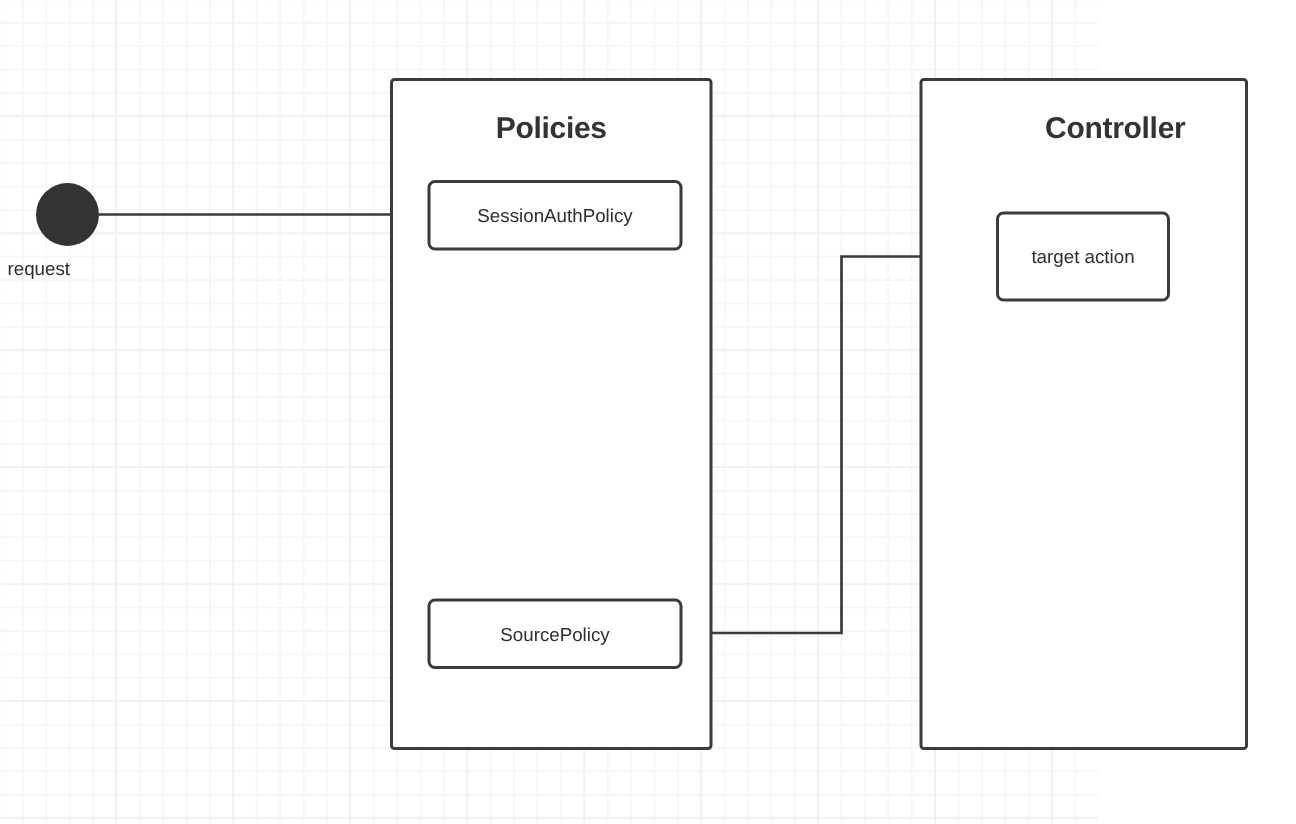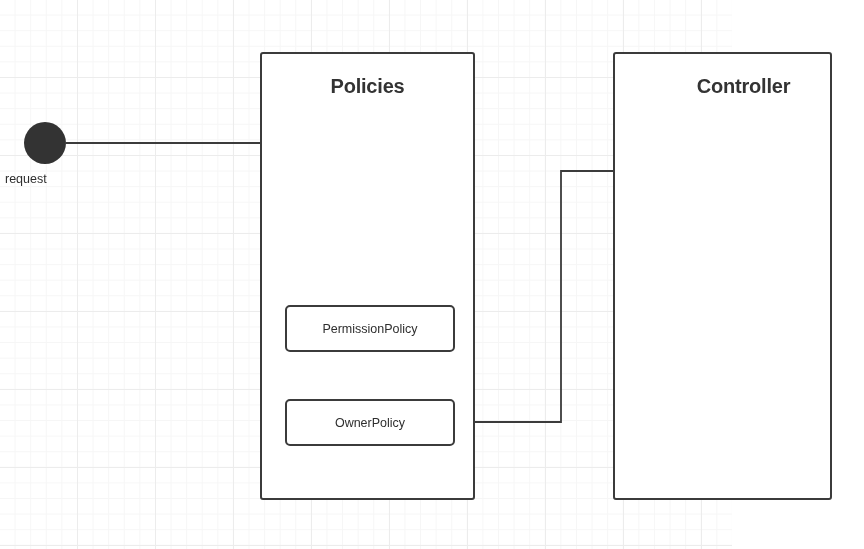--- a/index.html
+++ b/index.html
@@ -98,23 +98,24 @@
   </svg>
 
   <div class="container-box" style="left:260px; top:52px; width:215px; height:448px;">
     <div class="container-title" style="top:21px;">Policies</div>
   </div>
 
   <div class="container-box" style="left:613px; top:52px; width:219px; height:448px;">
     <div class="container-title" style="top:21px;padding-left:42px;">Controller</div>
   </div>
 
+  <div class="node-box" style="left:285px; top:120px; width:170px; height:47px;">SessionAuthPolicy</div>
 
 
-  <div class="node-box" style="left:285px; top:305px; width:170px; height:47px;">PermissionPolicy</div>
 
-  <div class="node-box" style="left:285px; top:399px; width:170px; height:47px;">OwnerPolicy</div>
+  <div class="node-box" style="left:285px; top:399px; width:170px; height:47px;">SourcePolicy</div>
 
+  <div class="node-box" style="left:664px; top:141px; width:116px; height:60px;">target action</div>
 
   <div class="start-dot" style="left:24px; top:122px; width:42px; height:42px;"></div>
   <div class="start-label" style="left:5px; top:172px; width:80px;">request</div>
 
 </div>
 
 </body></html>

